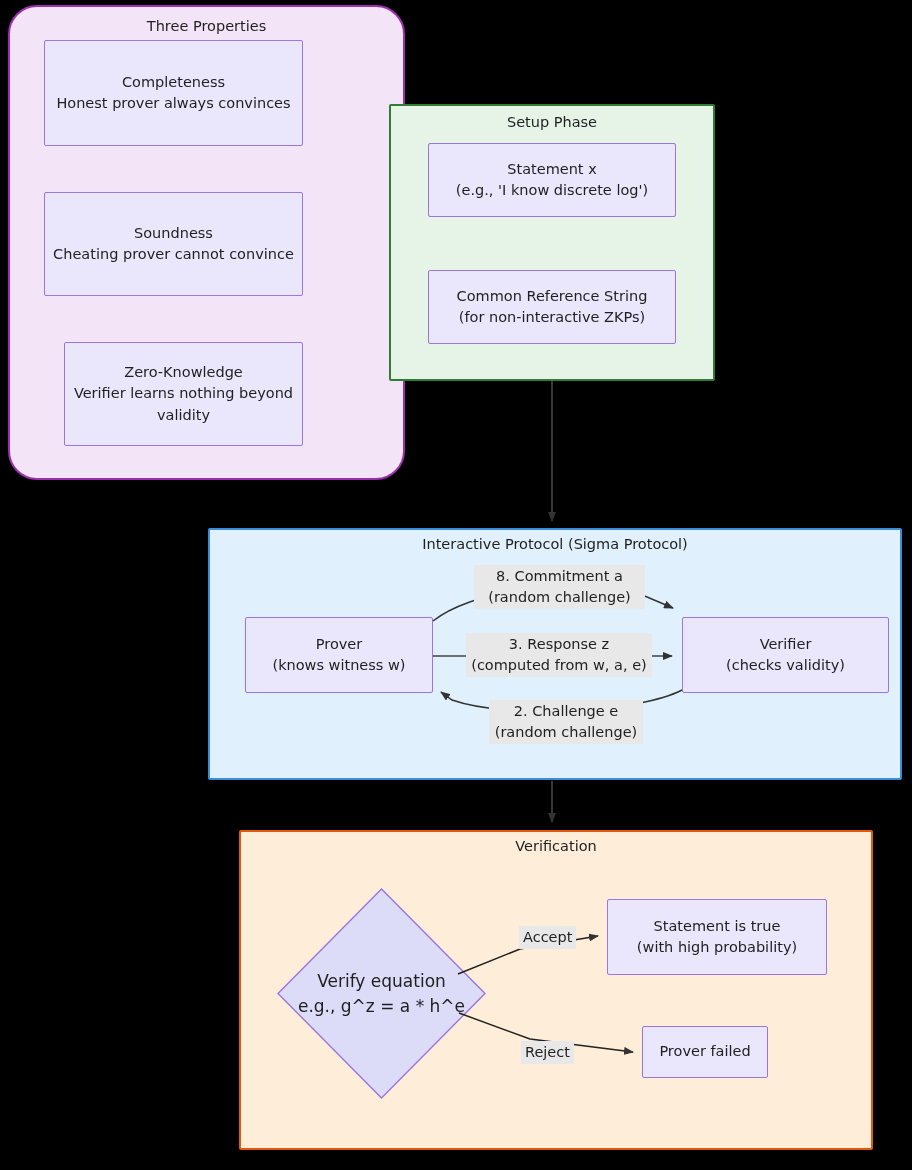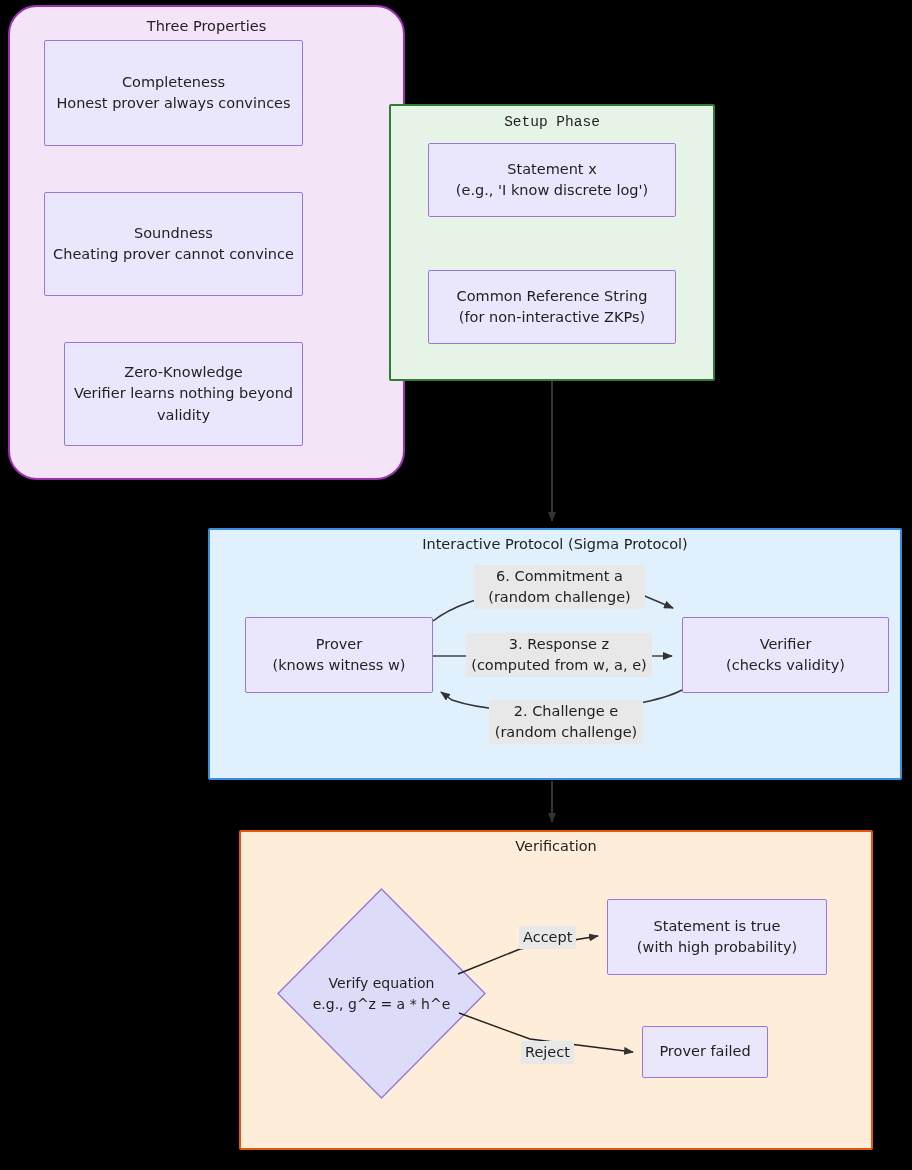--- a/index.html
+++ b/index.html
@@ -83,21 +83,21 @@
   .diamond-label {
     position: absolute;
     left: 0; top: 0;
     width: 100%;
     height: 100%;
     display: flex;
     flex-direction: column;
     align-items: center;
     justify-content: center;
     text-align: center;
-    font-size: 14px;
+    font-size: 17px;
     line-height: 1.45;
     color: #1f1f1f;
     pointer-events: none;
   }
 
   .edge-label {
     position: absolute;
     background: #e8e8e8;
     color: #1f1f1f;
     font-size: 14.5px;
@@ -135,21 +135,21 @@
     <span>Soundness</span>
     <span class="l2">Cheating prover cannot convince</span>
   </div>
 
   <div class="node" style="left:64px; top:342px; width:239px; height:104px;">
     <span>Zero-Knowledge</span>
     <span class="l2">Verifier learns nothing beyond validity</span>
   </div>
 
   <div class="cluster cluster-setup" style="left:389px; top:104px; width:326px; height:277px;">
-    <div class="cluster-title" style="top:8px;font-family:Liberation Mono, monospace;">Setup Phase</div>
+    <div class="cluster-title" style="top:8px;">Setup Phase</div>
   </div>
 
   <div class="node" style="left:428px; top:143px; width:248px; height:74px;">
     <span>Statement x</span>
     <span class="l2">(e.g., 'I know discrete log')</span>
   </div>
 
   <div class="node" style="left:428px; top:270px; width:248px; height:74px;">
     <span>Common Reference String</span>
     <span class="l2">(for non-interactive ZKPs)</span>
@@ -208,21 +208,21 @@
     <path d="M433,656 L672,656" stroke="#444444" stroke-width="1.5" fill="none" marker-end="url(#arrow)"></path>
 
     <path d="M682,690 C640,712 510,720 452,700 L441,692" stroke="#333333" stroke-width="1.5" fill="none" marker-end="url(#arrow)"></path>
 
     <path d="M458,974 L520,949 L598,936" stroke="#222222" stroke-width="1.5" fill="none" marker-end="url(#arrow)"></path>
 
     <path d="M459,1013 L530,1039 L633,1052" stroke="#222222" stroke-width="1.5" fill="none" marker-end="url(#arrow)"></path>
   </svg>
 
   <div class="edge-label two-line" style="left:474px; top:565px; width:165px;">
-    <span>6. Commitment a</span>
+    <span>8. Commitment a</span>
     <span class="l2">(random challenge)</span>
   </div>
 
   <div class="edge-label two-line" style="left:466px; top:633px; width:180px;">
     <span>3. Response z</span>
     <span class="l2">(computed from w, a, e)</span>
   </div>
 
   <div class="edge-label two-line" style="left:489px; top:700px; width:148px;">
     <span>2. Challenge e</span>

